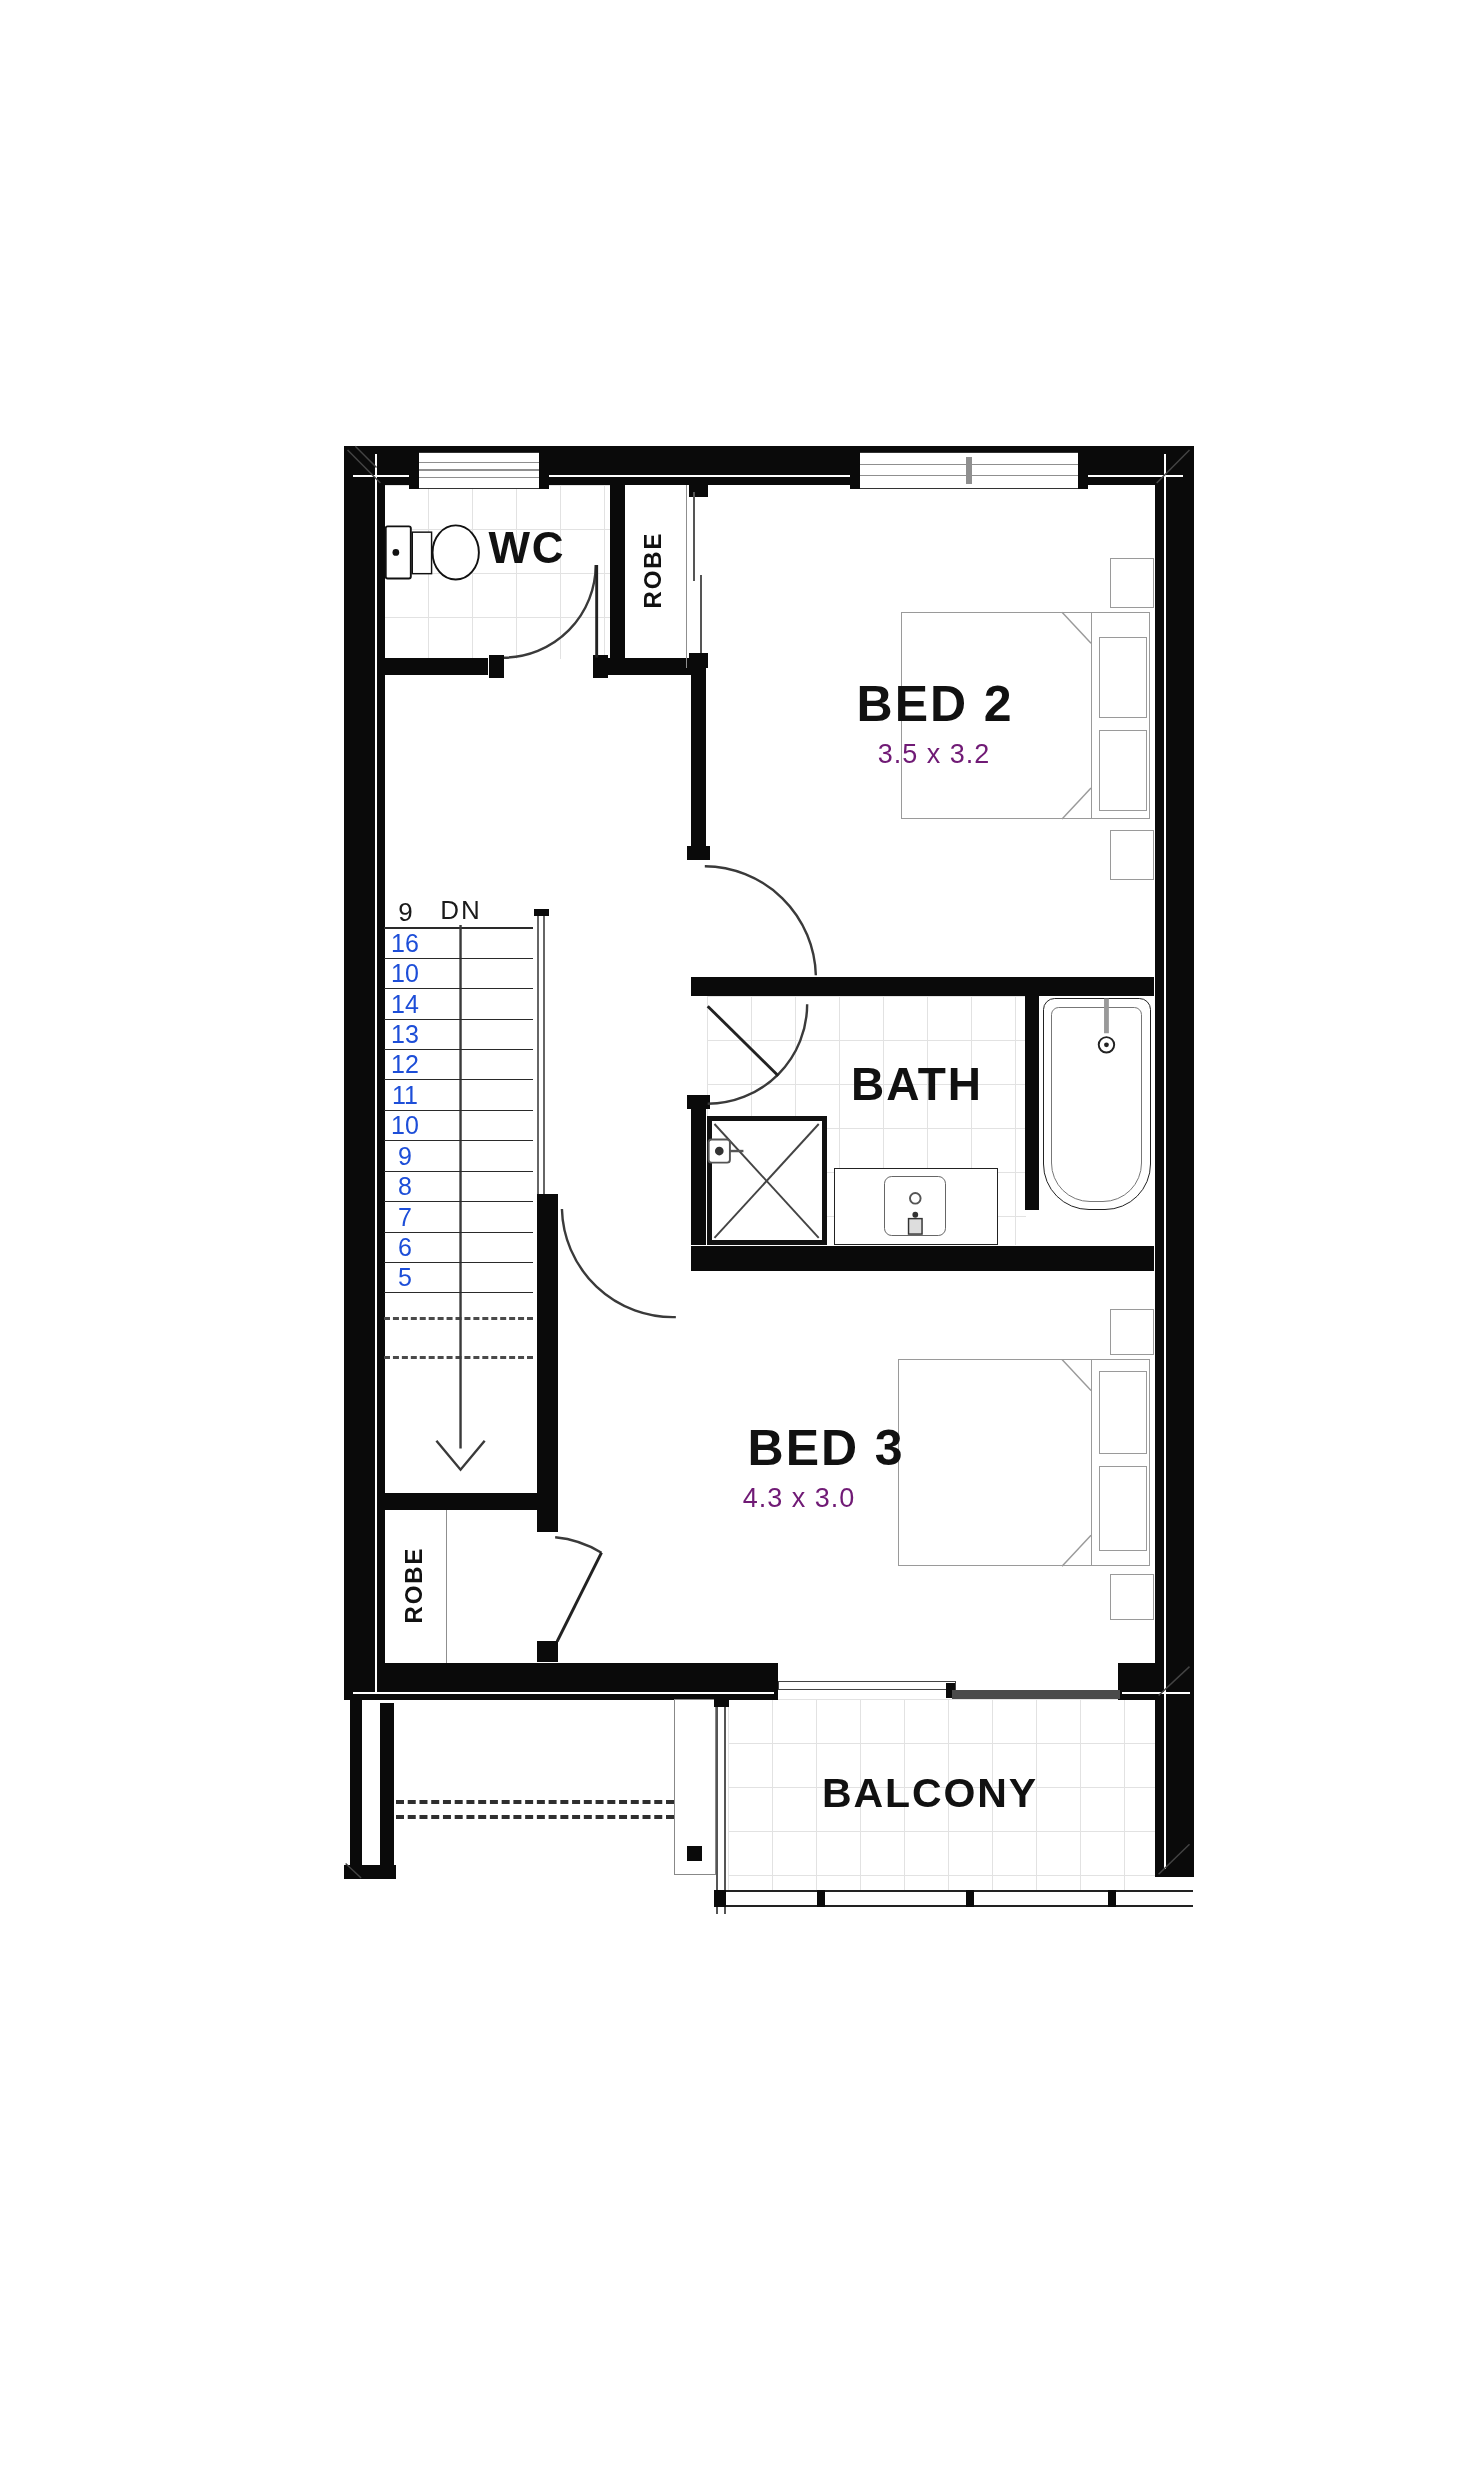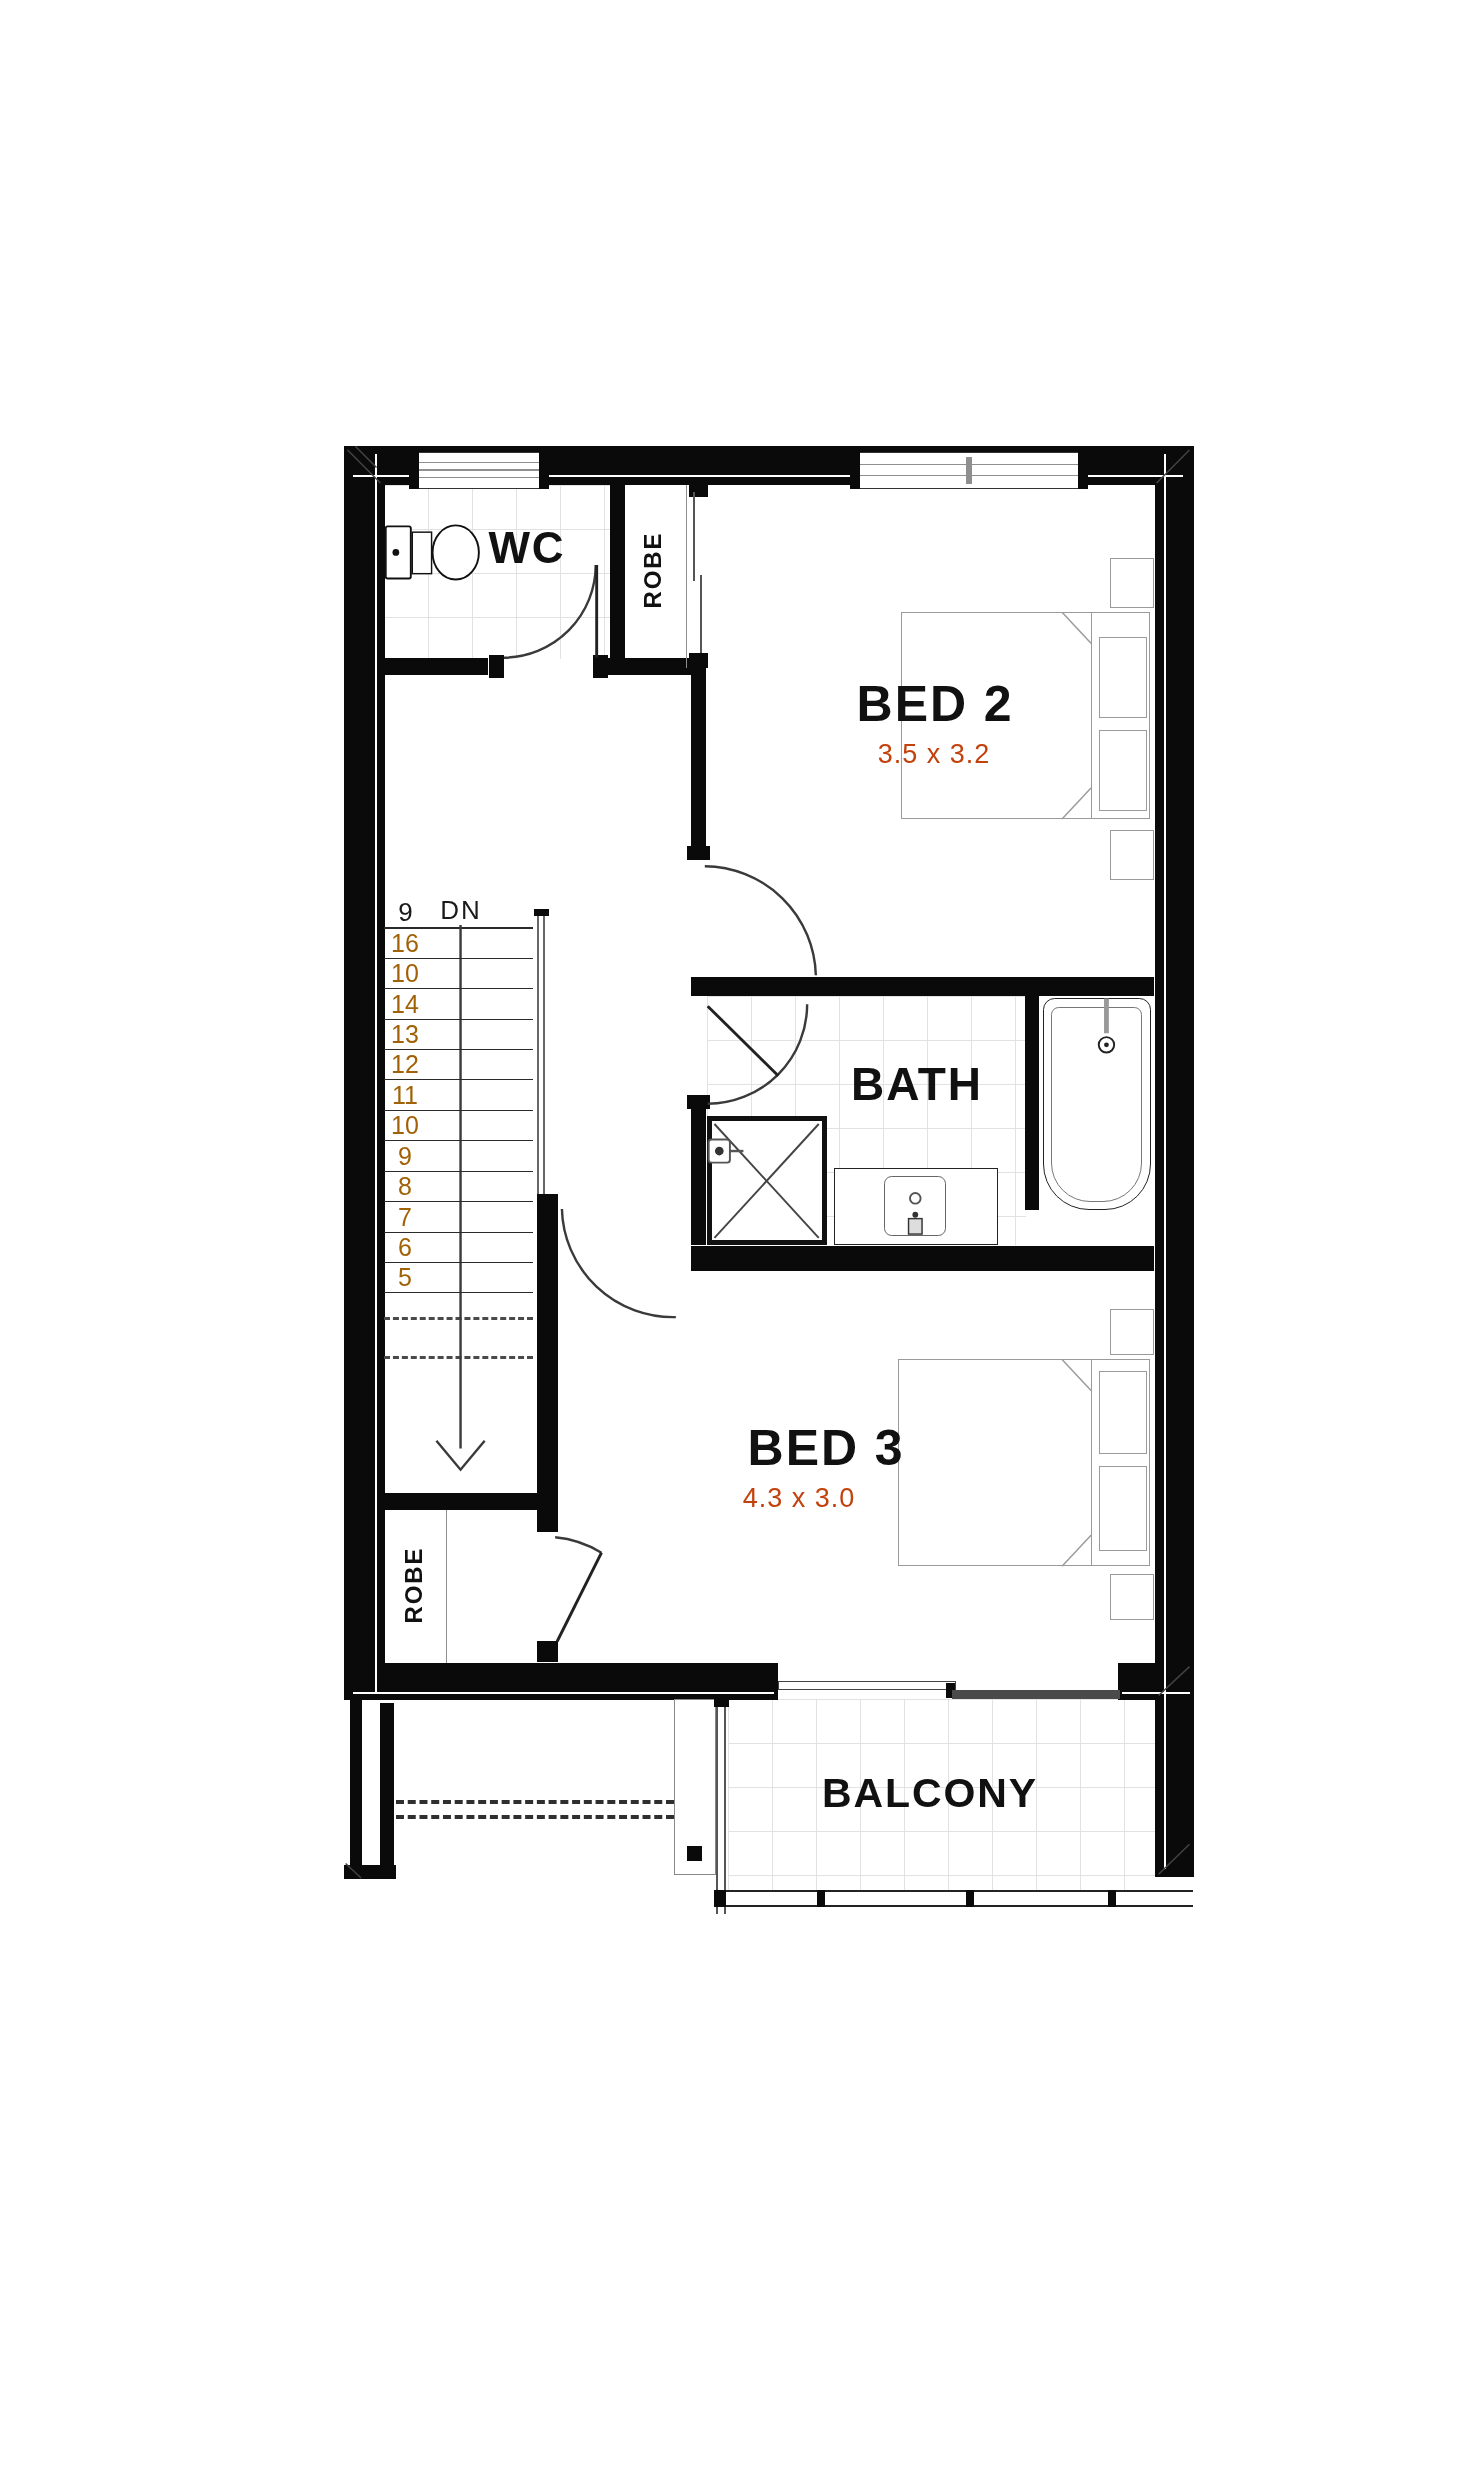--- a/index.html
+++ b/index.html
@@ -8,27 +8,27 @@
   .wall{position:absolute;background:#0a0a0a;}
   .wline{position:absolute;background:#ffffff;}
   .gline{position:absolute;background:#8f8f8f;}
   .tile{position:absolute;background-color:#fff;
         background-image:linear-gradient(#e2e2e2 1px, transparent 1px),
                          linear-gradient(90deg,#e2e2e2 1px, transparent 1px);
         background-size:44px 44px;}
   .furn{position:absolute;background:#fff;border:1.4px solid #9a9a9a;box-sizing:border-box;}
   .lbl{position:absolute;font-weight:bold;color:#111;white-space:nowrap;
        transform:translate(-50%,-50%);letter-spacing:1.9px;}
-  .dims{position:absolute;font-weight:normal;color:#c2410c;white-space:nowrap;
+  .dims{position:absolute;font-weight:normal;color:#701a75;white-space:nowrap;
        transform:translate(-50%,-50%);letter-spacing:1px;}
   .vlbl{position:absolute;font-weight:bold;color:#111;white-space:nowrap;
        transform:translate(-50%,-50%) rotate(-90deg);letter-spacing:1.9px;font-size:24px;}
   .step{position:absolute;left:384px;width:149px;height:30px;box-sizing:border-box;
         border-bottom:1.9px solid #2a2a2a;}
-  .step span{display:block;width:42px;text-align:center;font-size:25px;line-height:29px;color:#a16207;}
+  .step span{display:block;width:42px;text-align:center;font-size:25px;line-height:29px;color:#1d4ed8;}
   .dash{position:absolute;height:0;border-top:3.9px dashed #4a4a4a;}
   .dash2{position:absolute;height:0;border-top:4.8px dashed #2f2f2f;}
   svg{position:absolute;left:0;top:0;pointer-events:none;}
   .window{position:absolute;background:#fff;border:1.4px solid #333;box-sizing:border-box;}
 </style>
 </head>
 <body>
 
 <div class="page">
 

